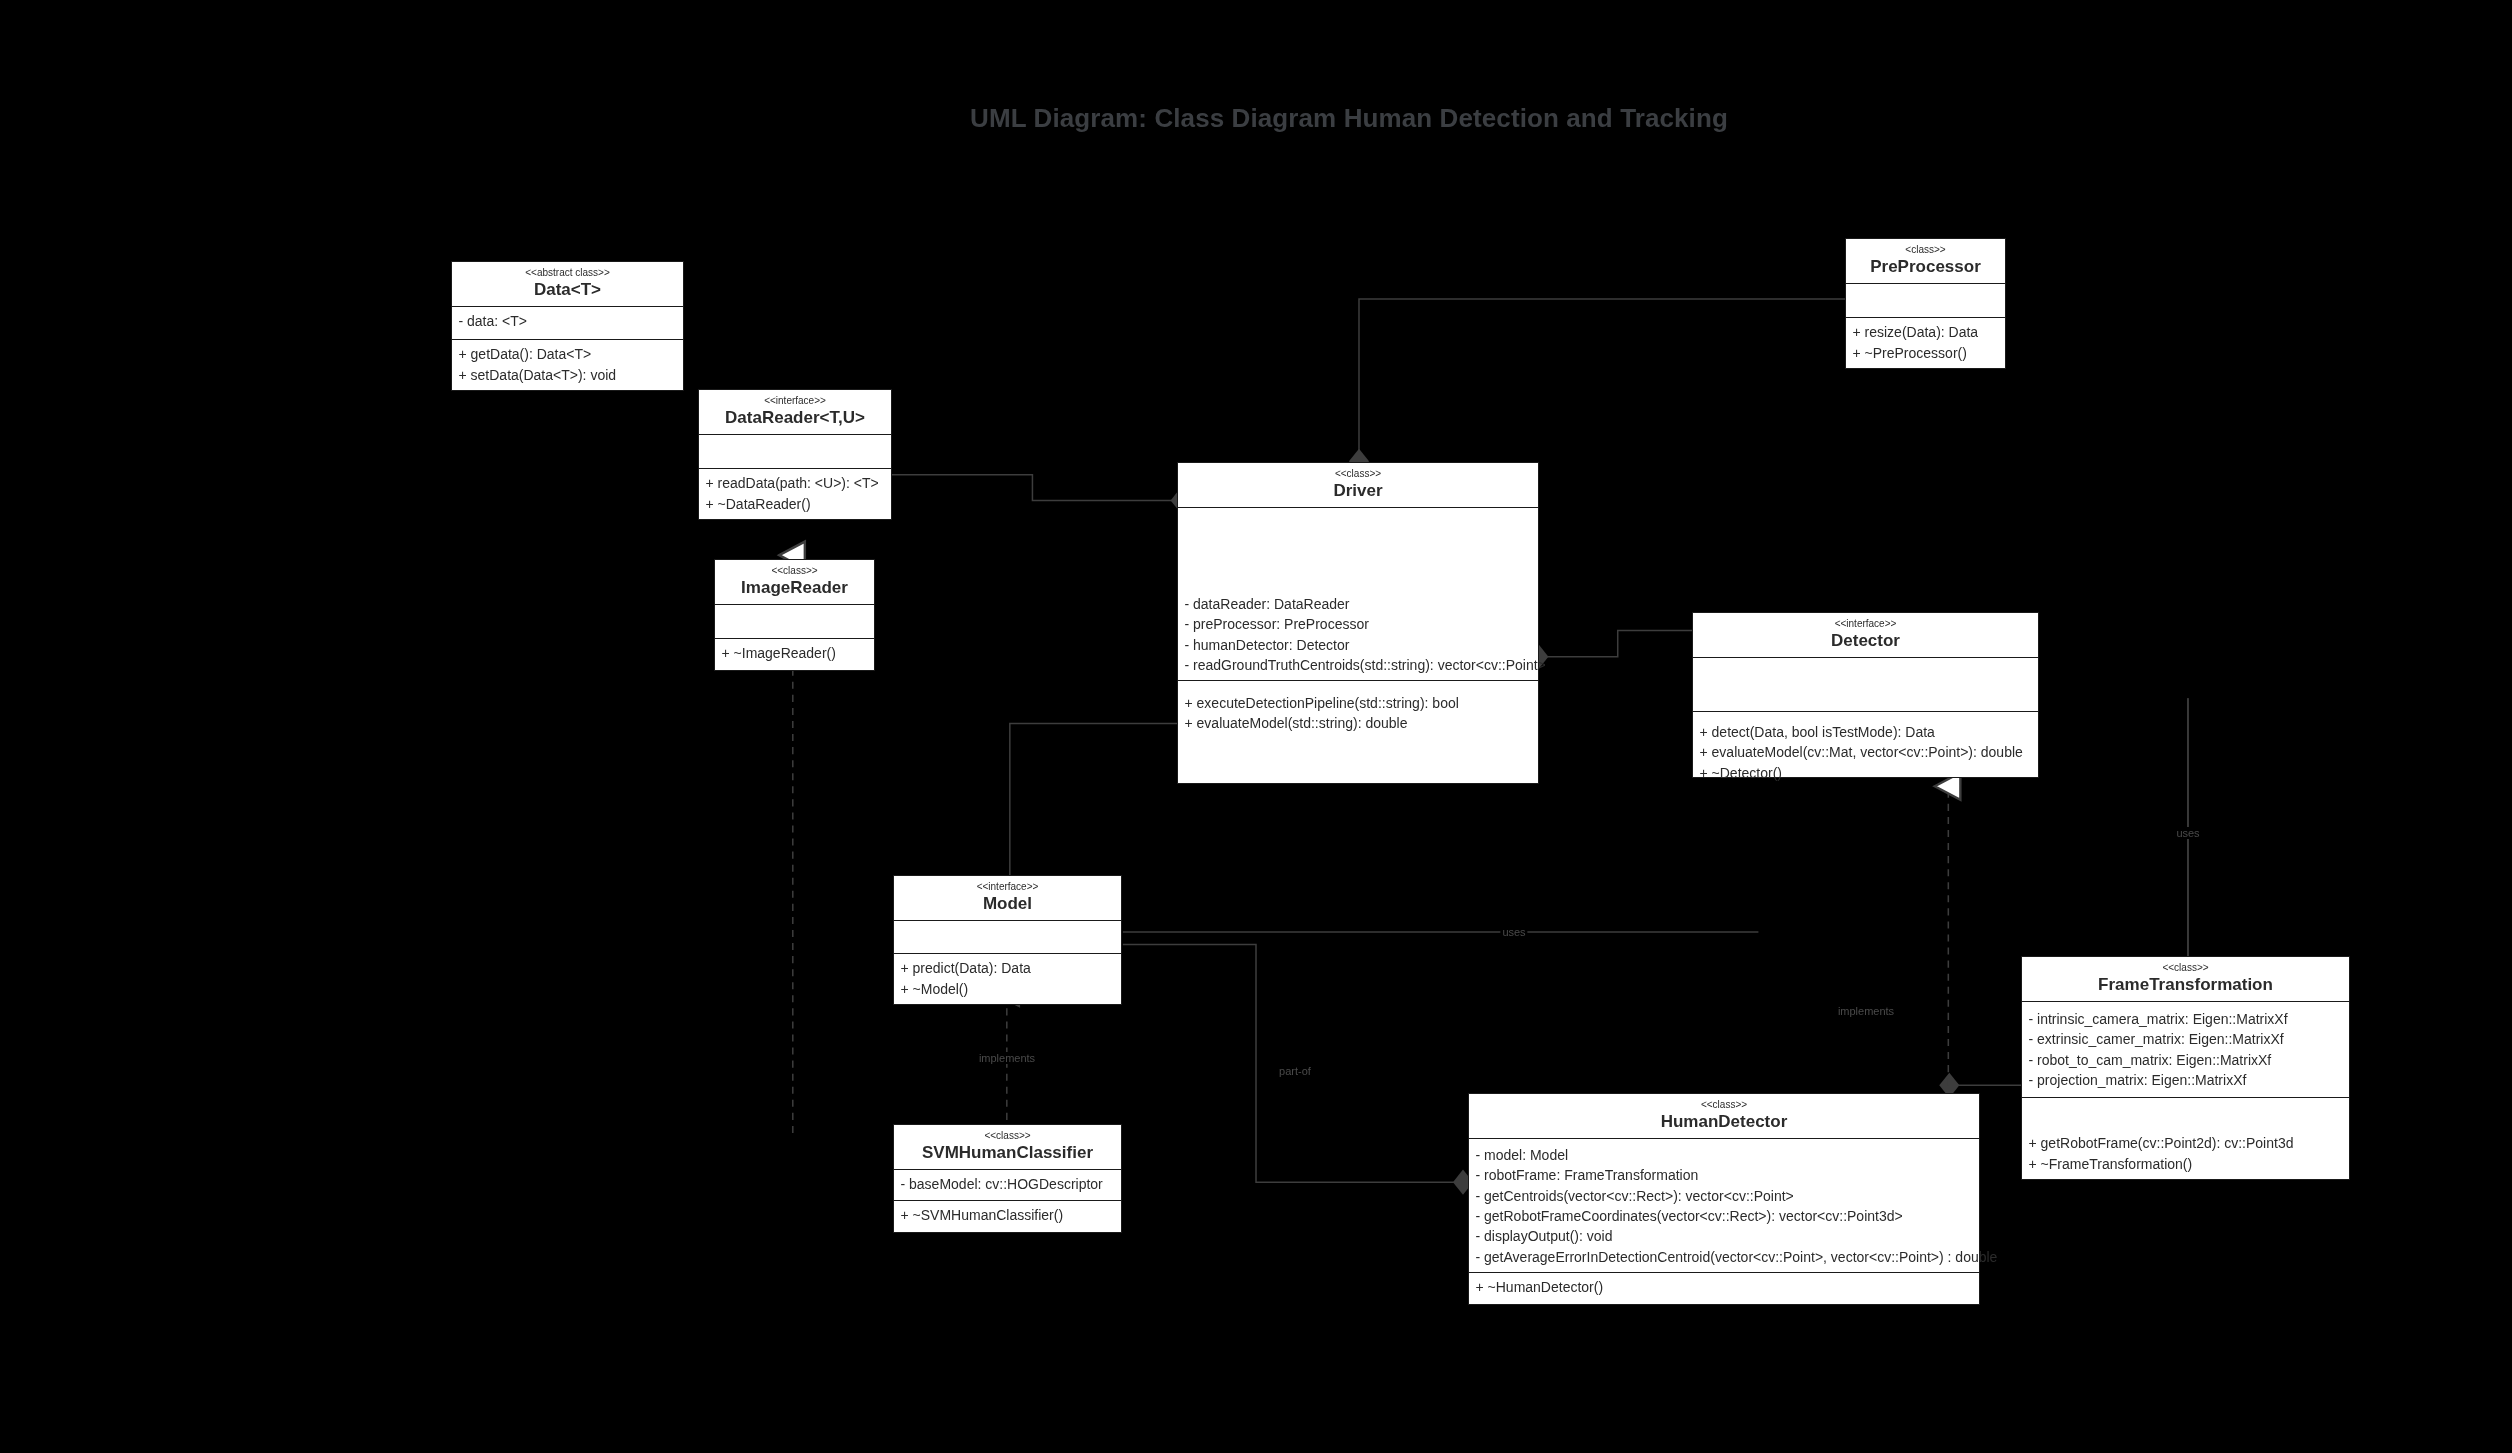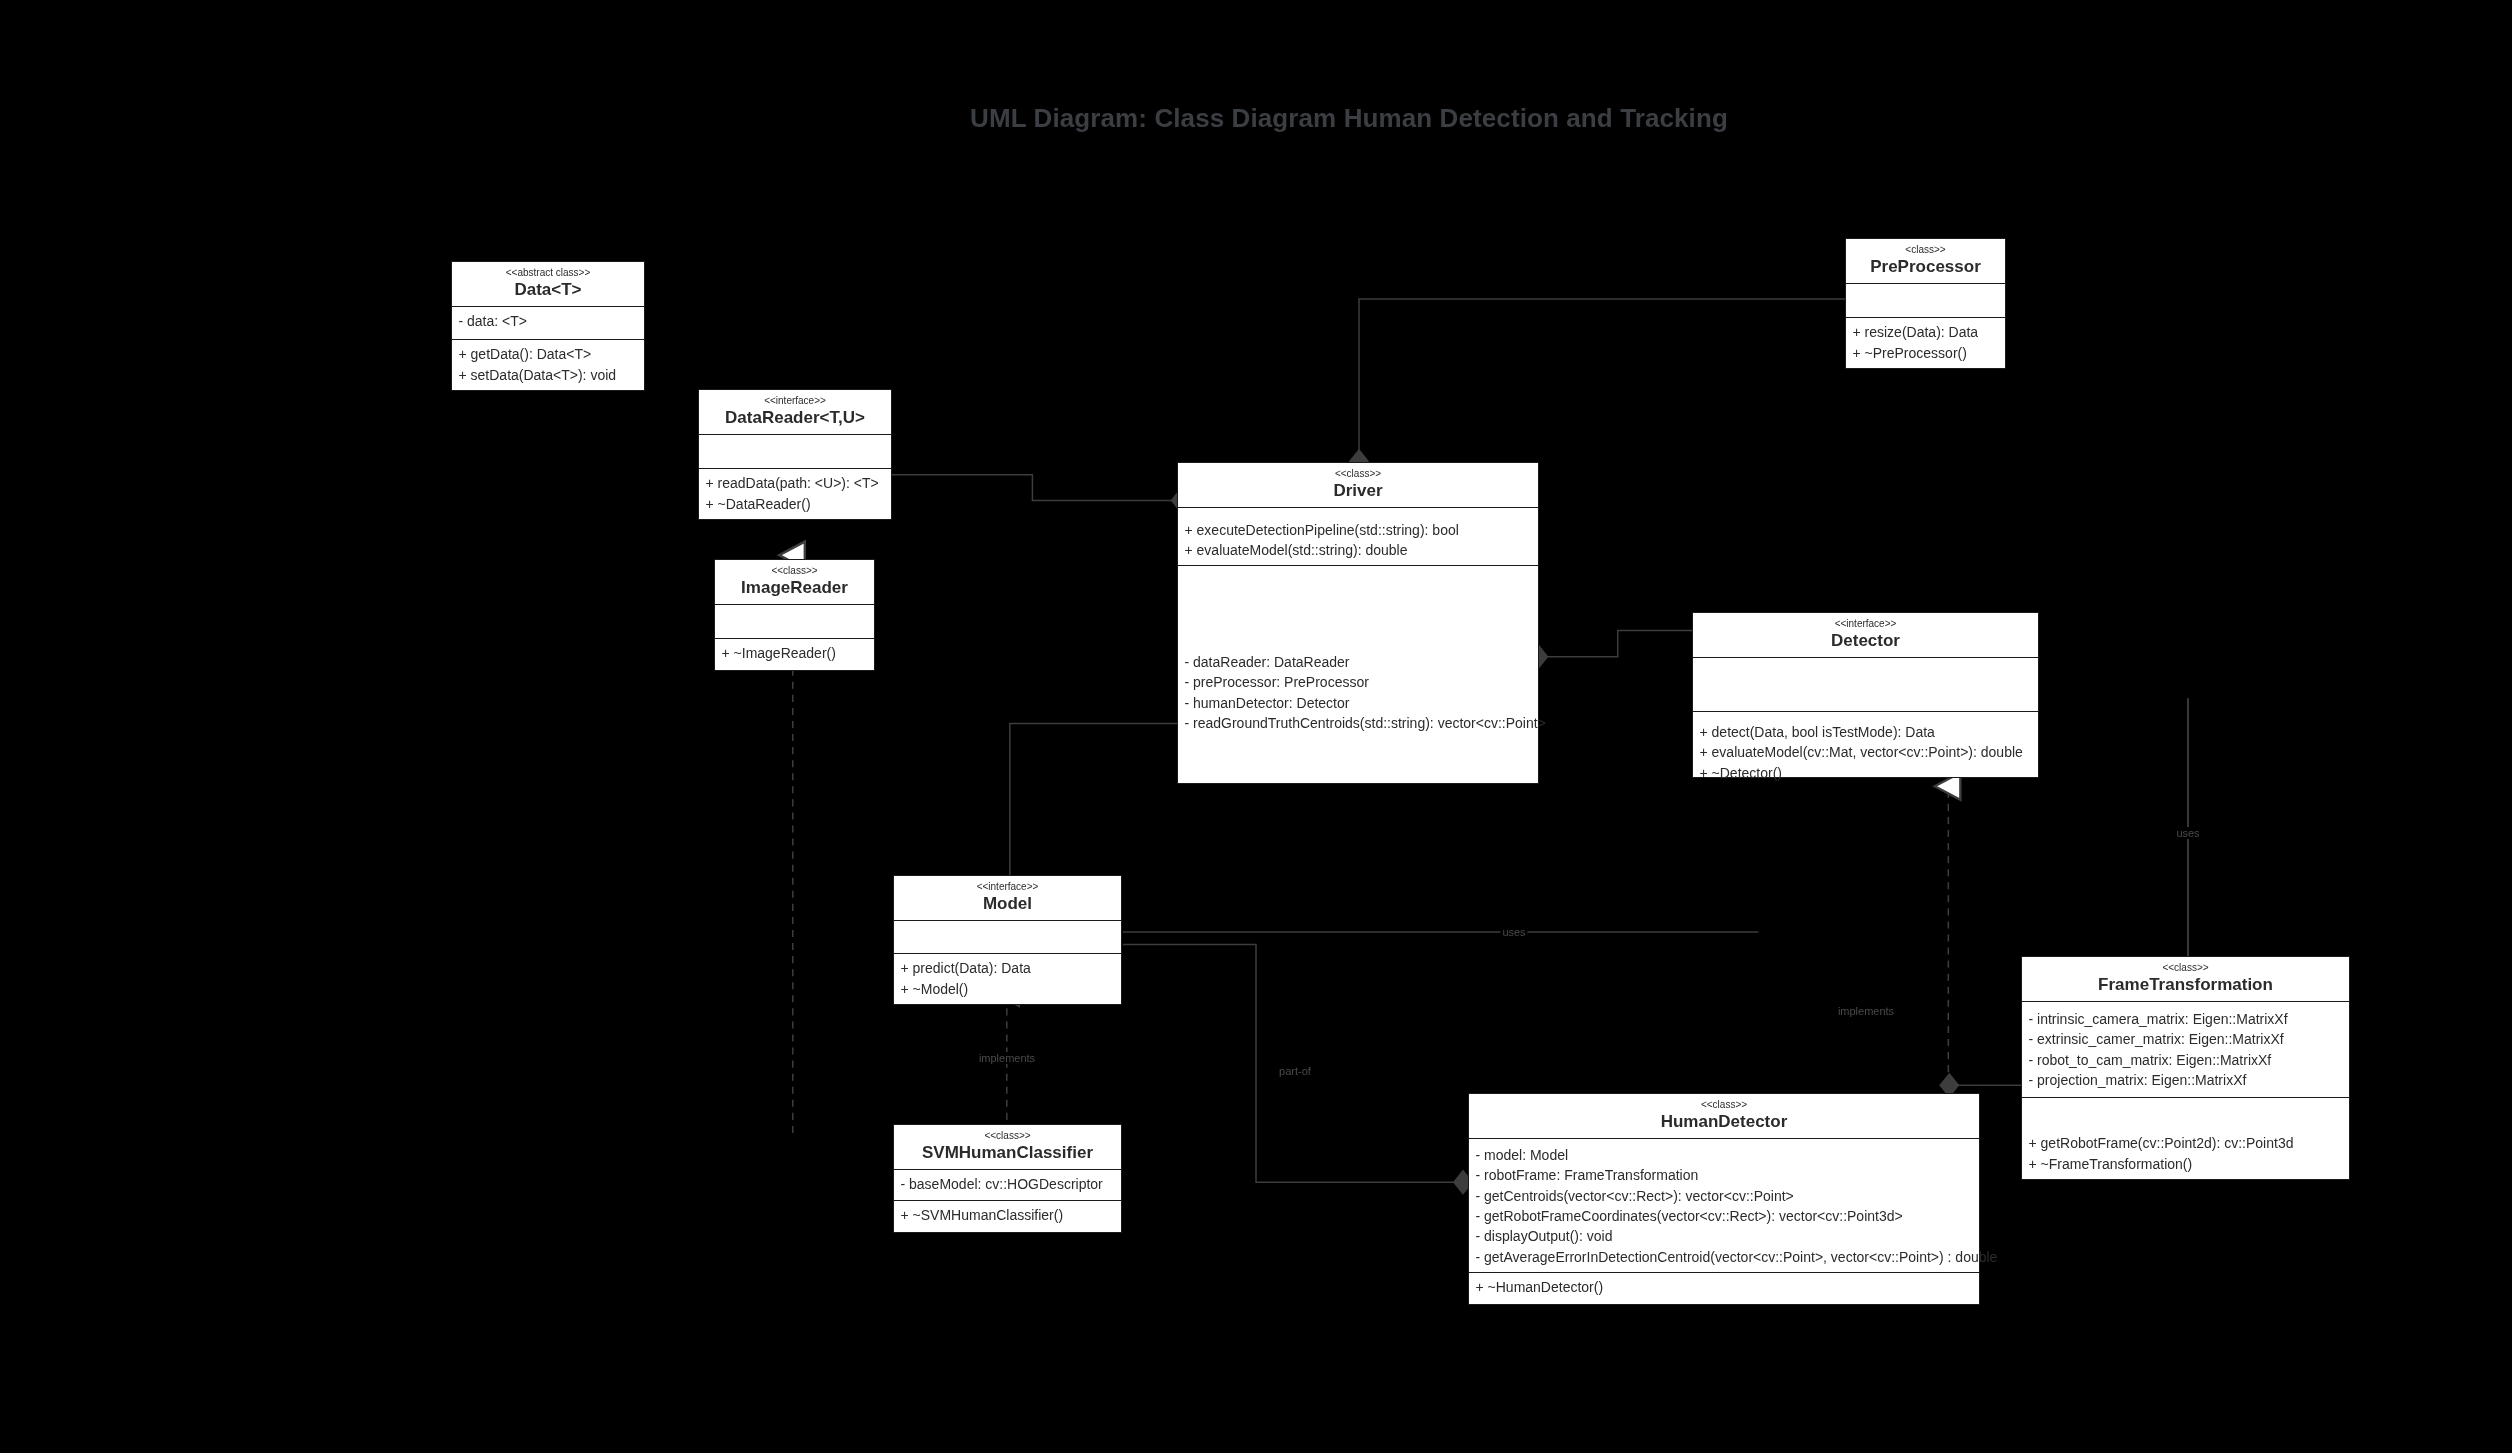--- a/index.html
+++ b/index.html
@@ -126,21 +126,21 @@
     </g>
 
     <g stroke="#3d3d3d" stroke-width="3" fill="none" stroke-dasharray="14,12">
       <path d="M1578,2255 L1578,1105" marker-end="url(#hollow-tri)"></path>
       <path d="M2004,2255 L2004,1975" marker-end="url(#hollow-tri)"></path>
       <path d="M3878,2160 L3878,1565" marker-end="url(#hollow-tri)"></path>
       <path d="M4355,1905 L4355,1905"></path>
     </g>
   </svg>
 
-  <div class="uml-class" style="left:451px; top:261px; width:194px;">
+  <div class="uml-class" style="left:451px; top:261px; width:233px;">
     <div class="uml-header">
       <span class="uml-stereotype">&lt;&lt;abstract class&gt;&gt;</span>
       <span class="uml-name">Data&lt;T&gt;</span>
     </div>
     <div class="uml-compartment" style="min-height:33px;">
       <div class="uml-row">- data: &lt;T&gt;</div>
     </div>
     <div class="uml-compartment">
       <div class="uml-row">+ getData(): Data&lt;T&gt;</div>
       <div class="uml-row">+ setData(Data&lt;T&gt;): void</div>
@@ -179,30 +179,30 @@
     <div class="uml-compartment">
       <div class="uml-row">+ resize(Data): Data</div>
       <div class="uml-row">+ ~PreProcessor()</div>
     </div>
   </div>
 
   <div class="uml-class" style="left:1177px; top:462px; width:362px; height:322px;">
     <div class="uml-header">
       <span class="uml-stereotype">&lt;&lt;class&gt;&gt;</span>
       <span class="uml-name">Driver</span>
-    </div>
-    <div class="uml-compartment" style="padding-top:12px;">
-      <div class="uml-row">+ executeDetectionPipeline(std::string): bool</div>
-      <div class="uml-row">+ evaluateModel(std::string): double</div>
     </div>
     <div class="uml-compartment" style="height:173px; padding-top:86px;">
       <div class="uml-row">- dataReader: DataReader</div>
       <div class="uml-row">- preProcessor: PreProcessor</div>
       <div class="uml-row">- humanDetector: Detector</div>
       <div class="uml-row">- readGroundTruthCentroids(std::string): vector&lt;cv::Point&gt;</div>
+    </div>
+    <div class="uml-compartment" style="padding-top:12px;">
+      <div class="uml-row">+ executeDetectionPipeline(std::string): bool</div>
+      <div class="uml-row">+ evaluateModel(std::string): double</div>
     </div>
   </div>
 
   <div class="uml-class" style="left:1692px; top:612px; width:347px;">
     <div class="uml-header">
       <span class="uml-stereotype">&lt;&lt;interface&gt;&gt;</span>
       <span class="uml-name">Detector</span>
     </div>
     <div class="uml-compartment" style="height:54px;"></div>
     <div class="uml-compartment" style="padding-top:10px; height:65px;">

